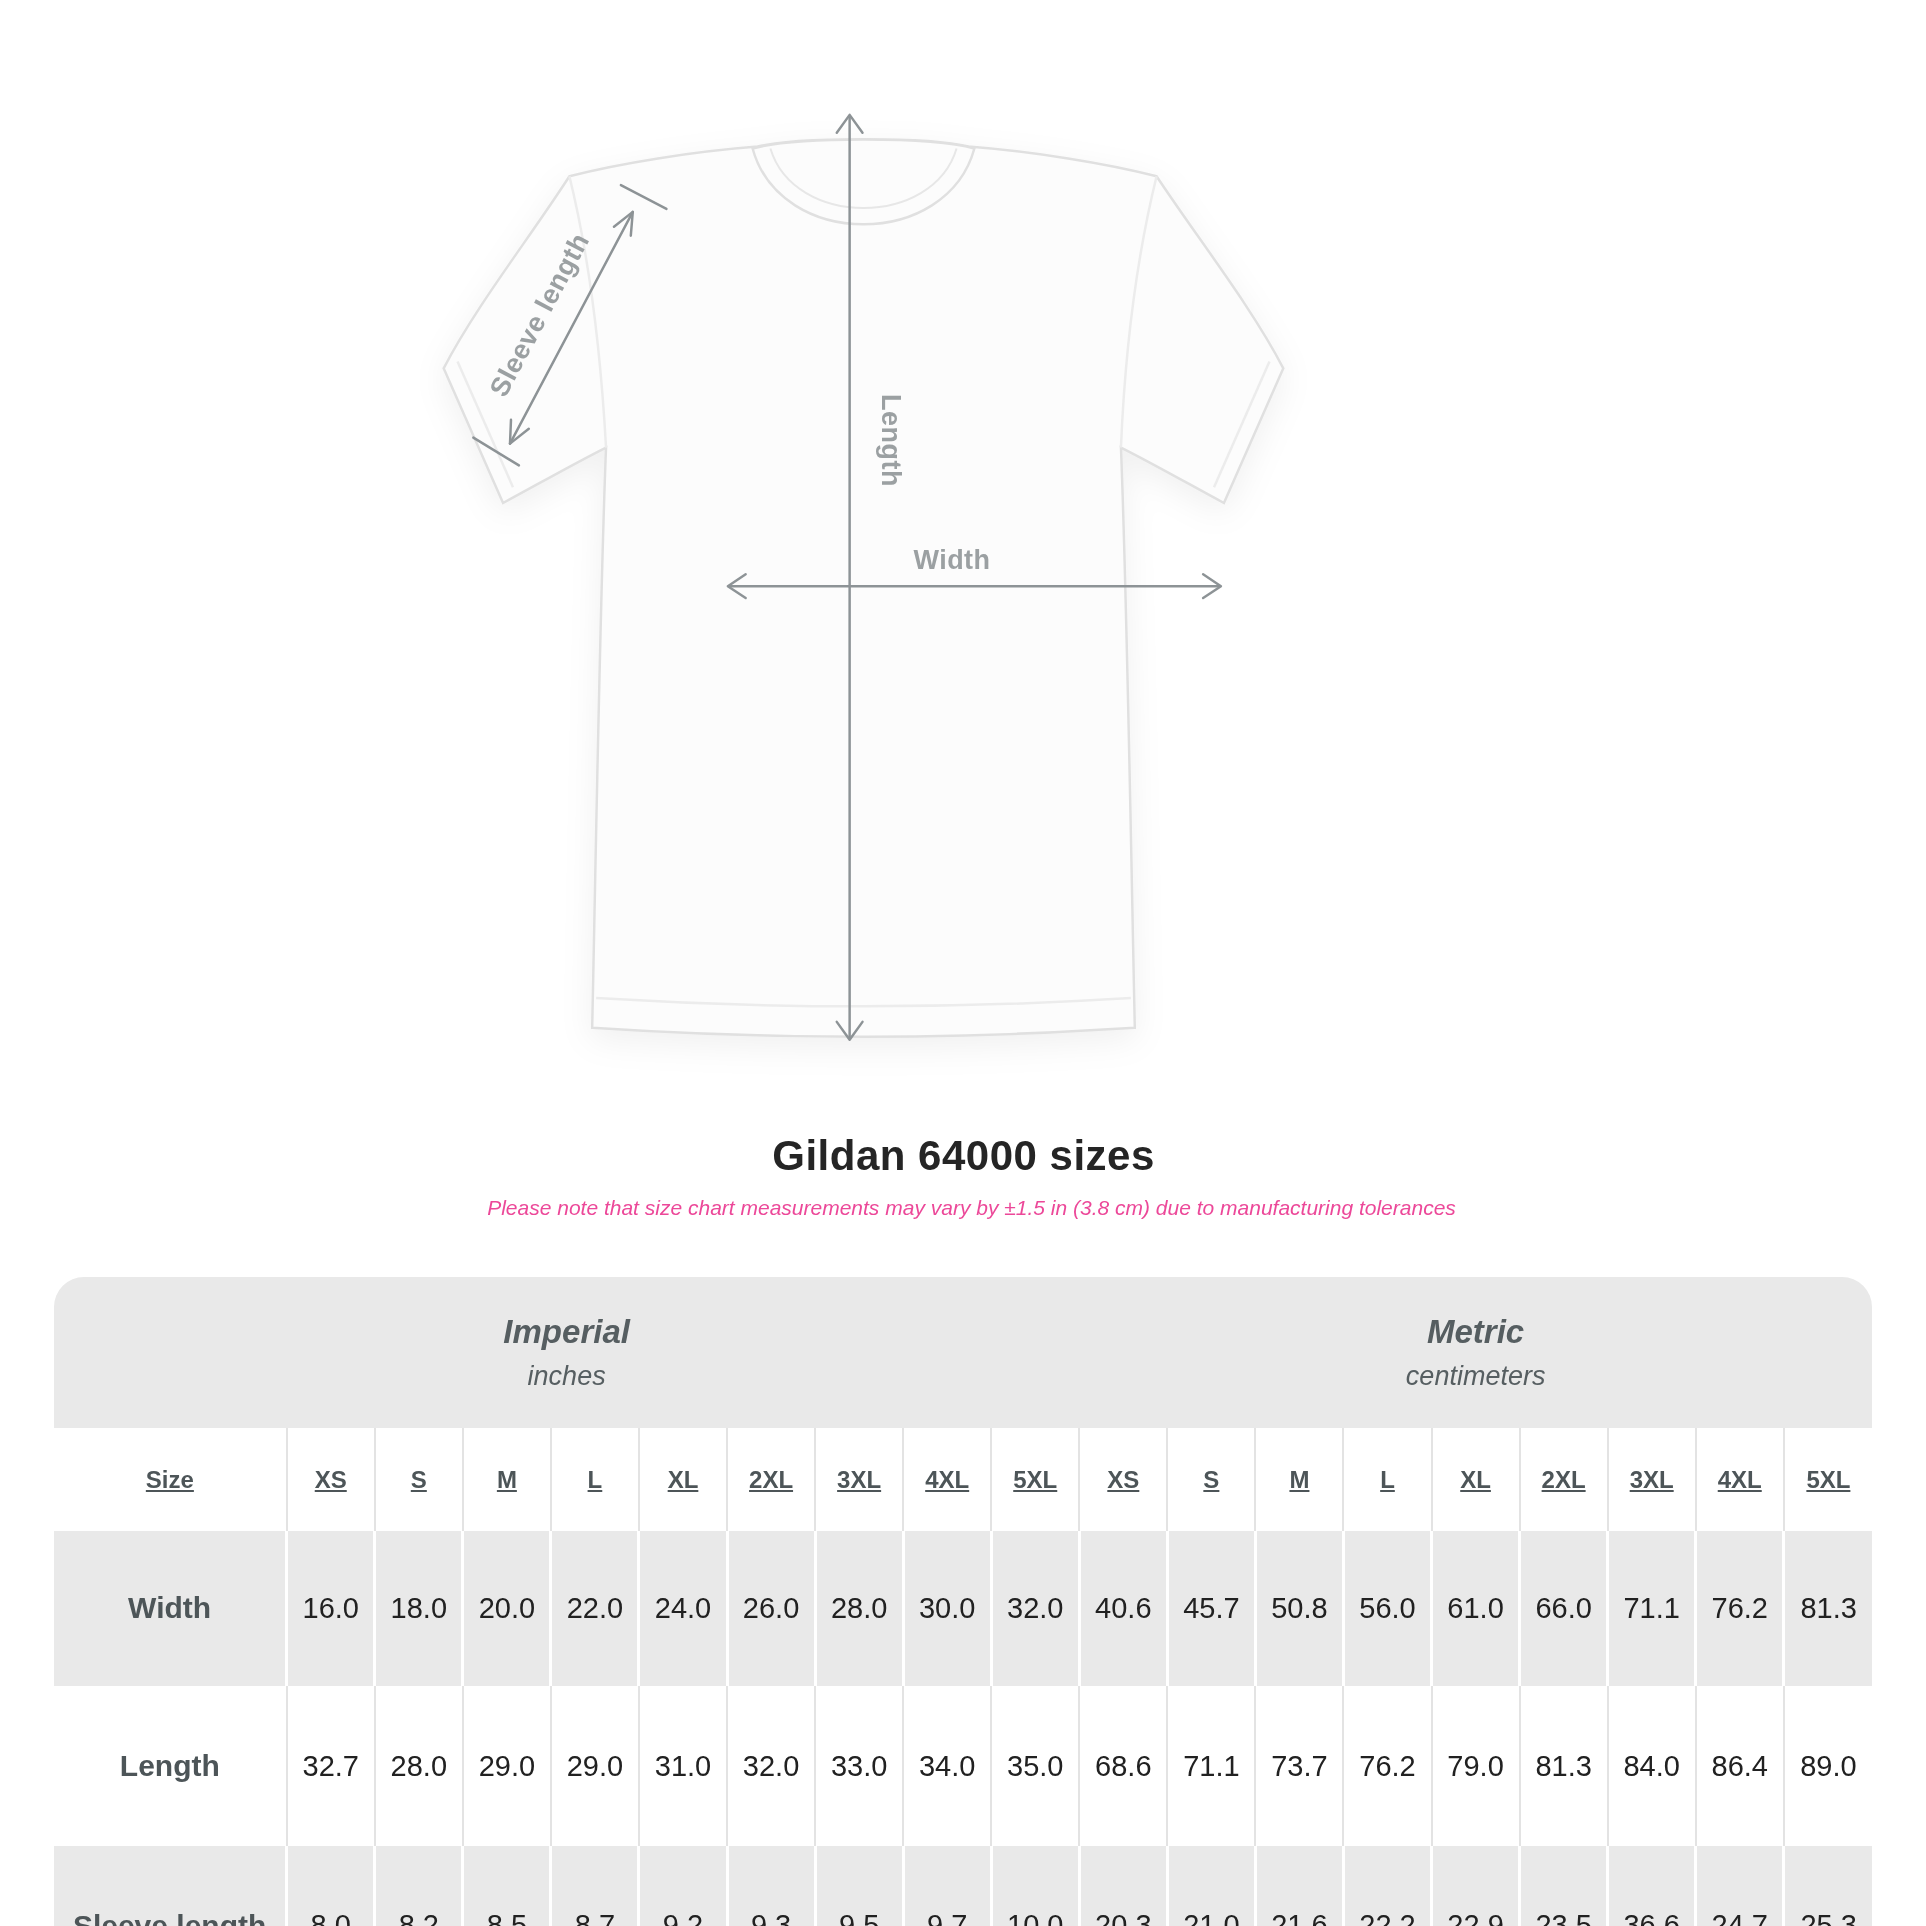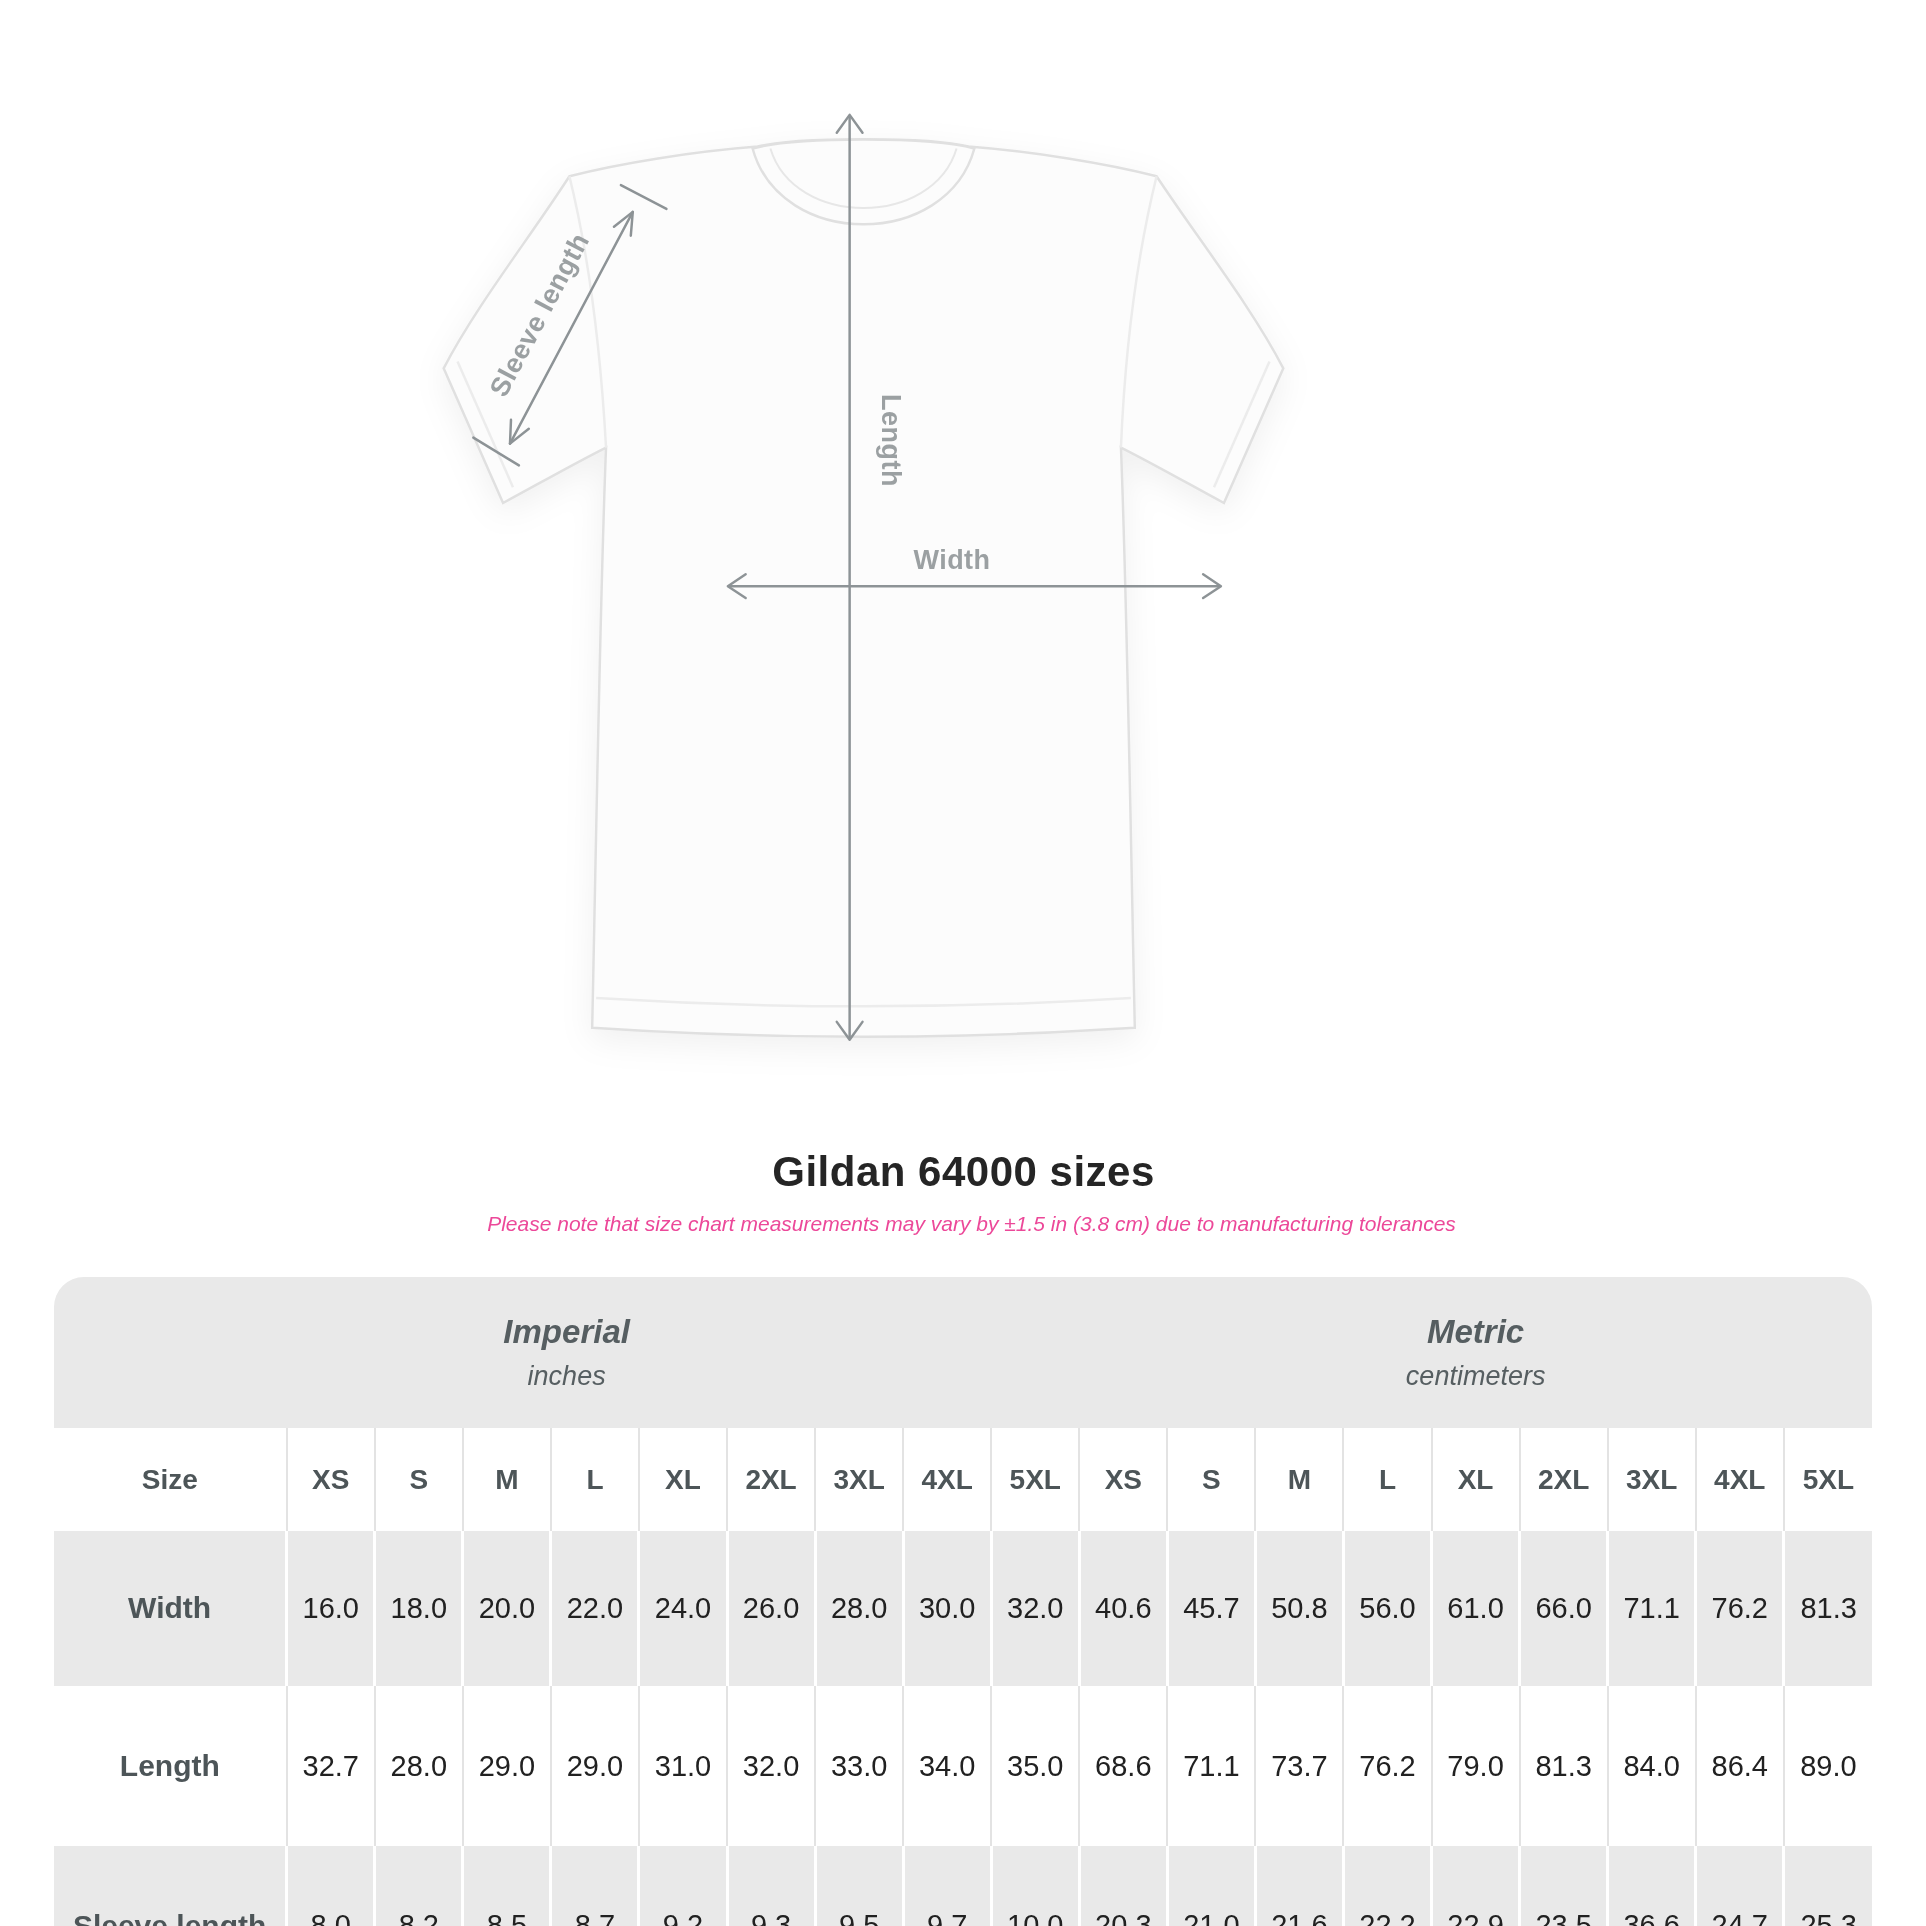--- a/index.html
+++ b/index.html
@@ -23,39 +23,39 @@
   .dim-label {
     position:absolute; color:#9ba0a2; font-weight:bold; font-size:27px;
     letter-spacing:0.5px; white-space:nowrap;
   }
   .dim-label.sleeve { left:540px; top:315px; transform:translate(-50%,-50%) rotate(-62deg); }
   .dim-label.length { left:875px; top:394px; writing-mode:vertical-rl; }
   .dim-label.width  { left:952px; top:560px; transform:translate(-50%,-50%); }
 
   
   .title-block { position:absolute; top:1132px; left:0; width:100%; text-align:center; }
-  .main-title { margin:16px; font-size:42px; font-weight:bold; color:#252525; letter-spacing:0.5px; }
+  .main-title { margin:0; font-size:42px; font-weight:bold; color:#252525; letter-spacing:0.5px; }
   .subtitle { margin:16px 0 0 16px; font-size:21px; font-style:italic; color:#ec4899; }
 
   
   .table-wrap {
     position:absolute; top:1277px; left:54px; width:1818px; height:728px;
     border-radius:30px; overflow:hidden; background:#ffffff;
   }
   table { width:100%; height:100%; border-collapse:collapse; table-layout:fixed; }
   col.c-label { width:12.8%; }
   col.c-size  { width:4.8444%; }
 
   tr.band td { background:#e9e9e9; height:149px; text-align:center; vertical-align:middle; }
   .band-title { font-size:33px; font-weight:bold; font-style:italic; color:#565e61; }
   .band-sub   { font-size:27px; font-style:italic; color:#565e61; margin-top:10px;text-align:center; }
 
   tr.sizes-row th {
-    background:#ffffff; height:103px; font-size:28px; font-weight:bold; color:#4d5558;
-    text-align:center; vertical-align:middle; border-left:2px solid #e3e3e3; padding:0;
+    background:#ffffff; height:103px; font-size:24px; font-weight:bold; color:#4d5558;
+    text-align:center; vertical-align:middle; border-left:2px solid #e3e3e3; padding:0;text-decoration:underline;
   }
   tr.sizes-row th:first-child { border-left:none; }
 
   tr.data-row td { text-align:center; vertical-align:middle; font-size:29px; color:#212121; padding:0; }
   tr.data-row td.row-label { font-weight:bold; color:#4d5558; font-size:30px; }
   tr.gray td  { background:#e9e9e9; border-left:3px solid #ffffff; }
   tr.white td { background:#ffffff; border-left:2px solid #e3e3e3; }
   tr.gray td:first-child, tr.white td:first-child { border-left:none; }
   tr.r1 td { height:117px; }
   tr.r2 td { height:121px; }

